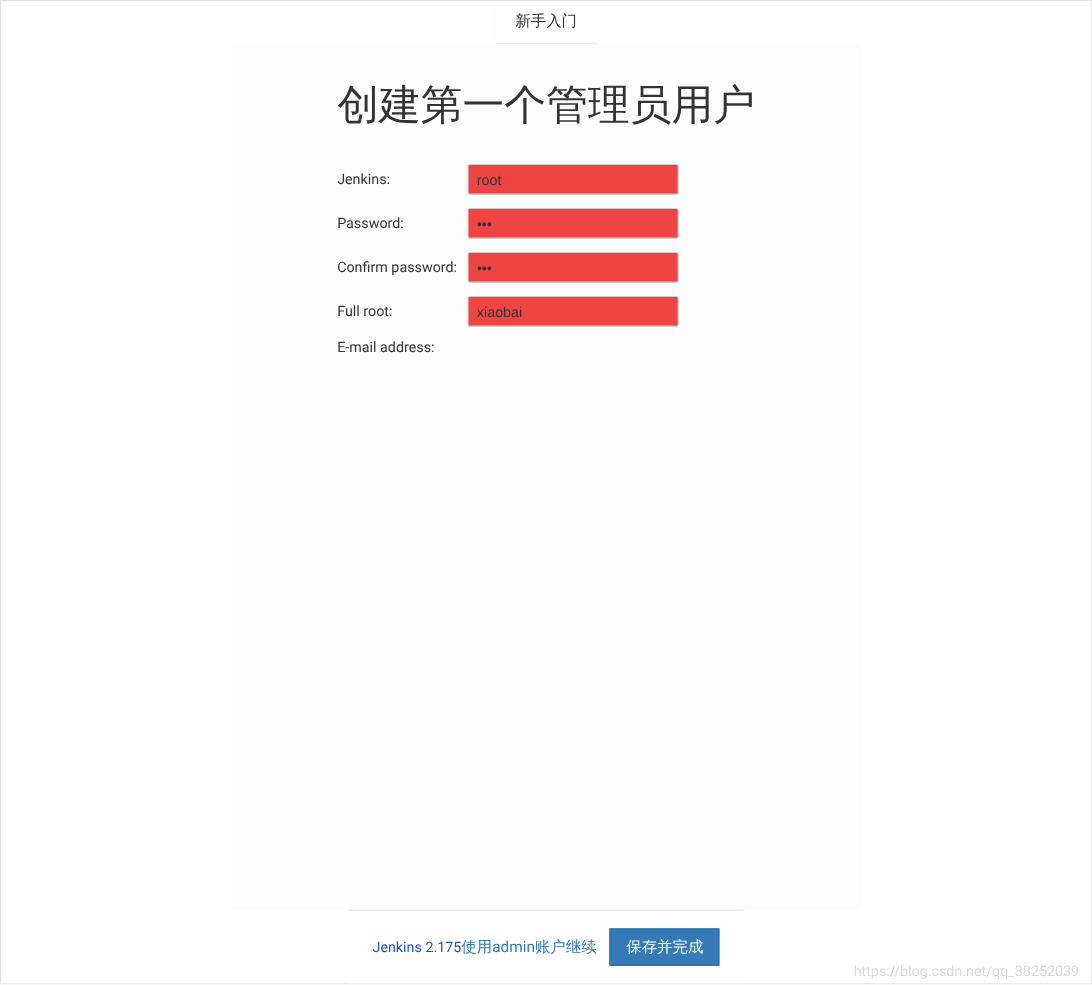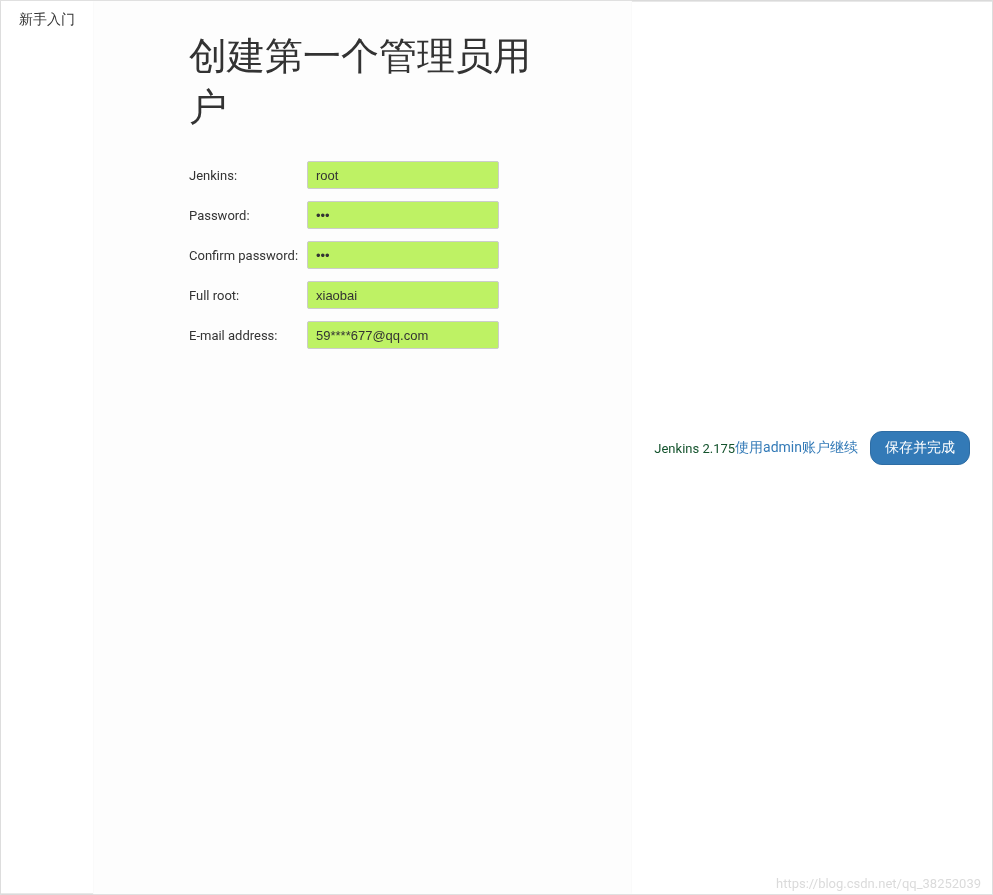--- a/index.html
+++ b/index.html
@@ -12,22 +12,23 @@
       background: #ffffff;
       width: 993px;
       height: 895px;
       overflow: hidden;
       position: relative;
     }
     .container {
       width: 100%;
       height: 100%;
       display: flex;
-      flex-direction: row;
+      flex-direction: column;
       border: 1px solid #e0e0e0;
+      align-items: center;
     }
     .header {
       background: #ffffff;
       padding: 10px 18px;
       border-bottom: 1px solid #e8e8e8;
       box-shadow: 0 1px 2px rgba(0,0,0,0.04);
       position: relative;
       z-index: 2;
     }
     .header-title {
@@ -61,53 +62,53 @@
       padding-right: 8px;
     }
     .form-input {
       width: 192px;
       height: 28px;
       border: 1px solid #ccc;
       border-radius: 2px;
       padding: 4px 8px;
       font-size: 13px;
       color: #333;
-      background: #bef264;
+      background: #ef4444;
     }
     .footer {
       background: #ffffff;
       border-top: 1px solid #e8e8e8;
       padding: 16px 22px;
       display: flex;
       align-items: center;
       justify-content: space-between;
       box-shadow: 0 -1px 2px rgba(0,0,0,0.04);
     }
     .footer-version {
       font-size: 13px;
-      color: #14532d;
+      color: #1d4ed8;
     }
     .footer-actions {
       display: flex;
       align-items: center;
       gap: 12px;
     }
     .link-button {
       font-size: 14px;
       color: #337ab7;
       text-decoration: none;
       cursor: pointer;
       background: none;
       border: none;
     }
     .primary-button {
       background: #337ab7;
       color: #ffffff;
       border: 1px solid #2e6da4;
-      border-radius: 12px;
+      border-radius: 0;
       padding: 7px 14px;
       font-size: 14px;
       cursor: pointer;
     }
     .watermark {
       position: absolute;
       bottom: 4px;
       right: 12px;
       font-size: 13px;
       color: rgba(150,150,150,0.35);
@@ -141,21 +142,20 @@
       <input type="password" class="form-input" value="•••" style="">
     </div>
 
     <div class="form-row">
       <label class="form-label">Full root:</label>
       <input type="text" class="form-input" value="xiaobai" style="">
     </div>
 
     <div class="form-row">
       <label class="form-label">E-mail address:</label>
-      <input type="text" class="form-input" value="59****677@qq.com" style="">
     </div>
   </div>
 
   <div class="footer">
     <div class="footer-version">Jenkins 2.175</div>
     <div class="footer-actions">
       <a class="link-button">使用admin账户继续</a>
       <button class="primary-button">保存并完成</button>
     </div>
   </div>

